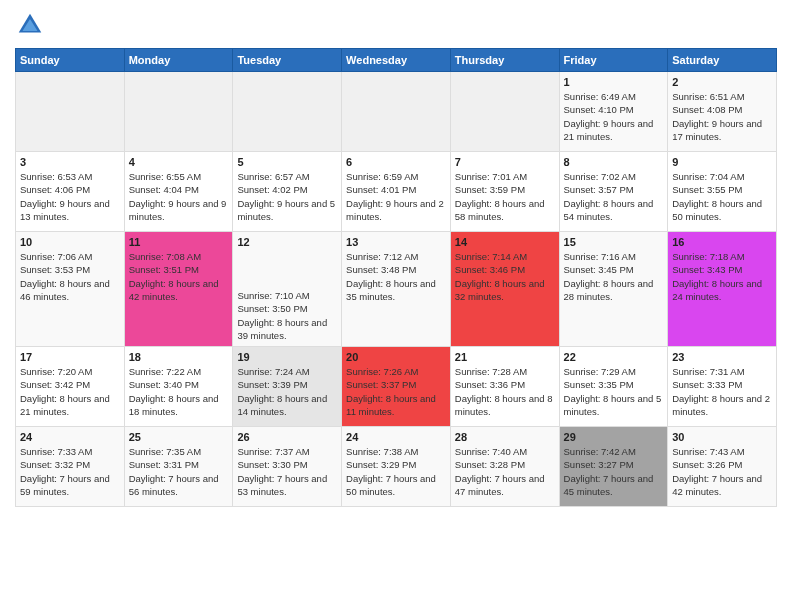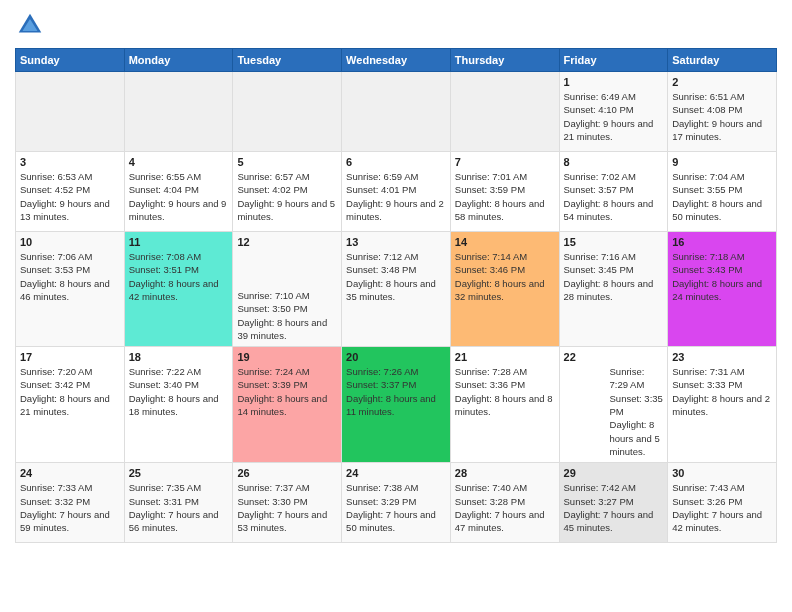--- a/index.html
+++ b/index.html
@@ -145,21 +145,21 @@
             <div class="day-number">2</div>
             <div class="day-info" style="white-space: pre-line;">Sunrise: 6:51 AM
 Sunset: 4:08 PM
 Daylight: 9 hours and 17 minutes.</div>
           </td>
         </tr>
         <tr>
           <td style="background: rgb(255, 255, 255);">
             <div class="day-number">3</div>
             <div class="day-info" style="white-space: pre-line;">Sunrise: 6:53 AM
-Sunset: 4:52 PM
+Sunset: 4:06 PM
 Daylight: 9 hours and 13 minutes.</div>
           </td>
           <td style="background: rgb(255, 255, 255);">
             <div class="day-number">4</div>
             <div class="day-info" style="white-space: pre-line;">Sunrise: 6:55 AM
 Sunset: 4:04 PM
 Daylight: 9 hours and 9 minutes.</div>
           </td>
           <td style="background: rgb(255, 255, 255);">
             <div class="day-number">5</div>
@@ -192,39 +192,39 @@
 Daylight: 8 hours and 50 minutes.</div>
           </td>
         </tr>
         <tr>
           <td style="background: rgb(249, 249, 249);">
             <div class="day-number">10</div>
             <div class="day-info" style="white-space: pre-line;">Sunrise: 7:06 AM
 Sunset: 3:53 PM
 Daylight: 8 hours and 46 minutes.</div>
           </td>
-          <td style="background: #5eead4; margin-top: 7px;">
+          <td style="background: #ec4899; margin-top: 7px;">
             <div class="day-number">11</div>
             <div class="day-info" style="white-space: pre-line;">Sunrise: 7:08 AM
 Sunset: 3:51 PM
 Daylight: 8 hours and 42 minutes.</div>
           </td>
           <td style="background: rgb(249, 249, 249);">
             <div class="day-number">12</div>
             <div class="day-info" style="white-space: pre-line; margin-top: 41px;">Sunrise: 7:10 AM
 Sunset: 3:50 PM
 Daylight: 8 hours and 39 minutes.</div>
           </td>
           <td style="background: rgb(249, 249, 249);">
             <div class="day-number">13</div>
             <div class="day-info" style="white-space: pre-line;">Sunrise: 7:12 AM
 Sunset: 3:48 PM
 Daylight: 8 hours and 35 minutes.</div>
           </td>
-          <td style="background: #fdba74;">
+          <td style="background: #ef4444;">
             <div class="day-number">14</div>
             <div class="day-info" style="white-space: pre-line;">Sunrise: 7:14 AM
 Sunset: 3:46 PM
 Daylight: 8 hours and 32 minutes.</div>
           </td>
           <td style="background: rgb(249, 249, 249);">
             <div class="day-number">15</div>
             <div class="day-info" style="white-space: pre-line;">Sunrise: 7:16 AM
 Sunset: 3:45 PM
 Daylight: 8 hours and 28 minutes.</div>
@@ -242,41 +242,41 @@
             <div class="day-info" style="white-space: pre-line;">Sunrise: 7:20 AM
 Sunset: 3:42 PM
 Daylight: 8 hours and 21 minutes.</div>
           </td>
           <td style="background: rgb(255, 255, 255);">
             <div class="day-number">18</div>
             <div class="day-info" style="white-space: pre-line;">Sunrise: 7:22 AM
 Sunset: 3:40 PM
 Daylight: 8 hours and 18 minutes.</div>
           </td>
-          <td style="background: #fca5a5;">
+          <td style="background: #e5e5e5;">
             <div class="day-number">19</div>
             <div class="day-info" style="white-space: pre-line;">Sunrise: 7:24 AM
 Sunset: 3:39 PM
 Daylight: 8 hours and 14 minutes.</div>
           </td>
-          <td style="background: #22c55e;">
+          <td style="background: #ef4444;">
             <div class="day-number">20</div>
             <div class="day-info" style="white-space: pre-line;">Sunrise: 7:26 AM
 Sunset: 3:37 PM
 Daylight: 8 hours and 11 minutes.</div>
           </td>
           <td style="background: rgb(255, 255, 255);">
             <div class="day-number">21</div>
             <div class="day-info" style="white-space: pre-line;">Sunrise: 7:28 AM
 Sunset: 3:36 PM
 Daylight: 8 hours and 8 minutes.</div>
           </td>
           <td style="background: rgb(255, 255, 255);">
             <div class="day-number">22</div>
-            <div class="day-info" style="white-space: pre-line; margin-left: 46px;">Sunrise: 7:29 AM
+            <div class="day-info" style="white-space: pre-line;">Sunrise: 7:29 AM
 Sunset: 3:35 PM
 Daylight: 8 hours and 5 minutes.</div>
           </td>
           <td style="background: rgb(255, 255, 255);">
             <div class="day-number">23</div>
             <div class="day-info" style="white-space: pre-line;">Sunrise: 7:31 AM
 Sunset: 3:33 PM
 Daylight: 8 hours and 2 minutes.</div>
           </td>
         </tr>
@@ -304,21 +304,21 @@
             <div class="day-info" style="white-space: pre-line;">Sunrise: 7:38 AM
 Sunset: 3:29 PM
 Daylight: 7 hours and 50 minutes.</div>
           </td>
           <td style="background: rgb(249, 249, 249);">
             <div class="day-number">28</div>
             <div class="day-info" style="white-space: pre-line;">Sunrise: 7:40 AM
 Sunset: 3:28 PM
 Daylight: 7 hours and 47 minutes.</div>
           </td>
-          <td style="background: #e5e5e5;">
+          <td style="background: #a3a3a3;">
             <div class="day-number">29</div>
             <div class="day-info" style="white-space: pre-line;">Sunrise: 7:42 AM
 Sunset: 3:27 PM
 Daylight: 7 hours and 45 minutes.</div>
           </td>
           <td style="background: rgb(249, 249, 249);">
             <div class="day-number">30</div>
             <div class="day-info" style="white-space: pre-line;">Sunrise: 7:43 AM
 Sunset: 3:26 PM
 Daylight: 7 hours and 42 minutes.</div>

